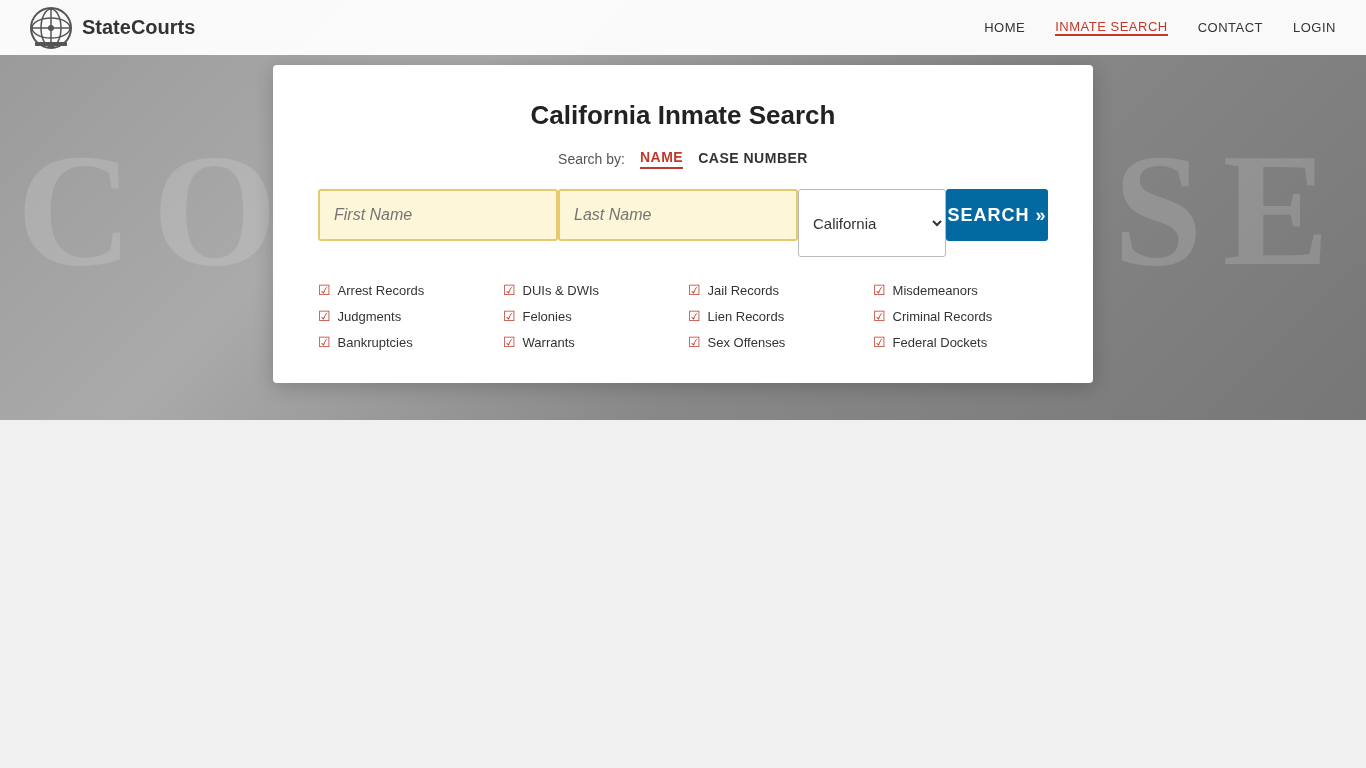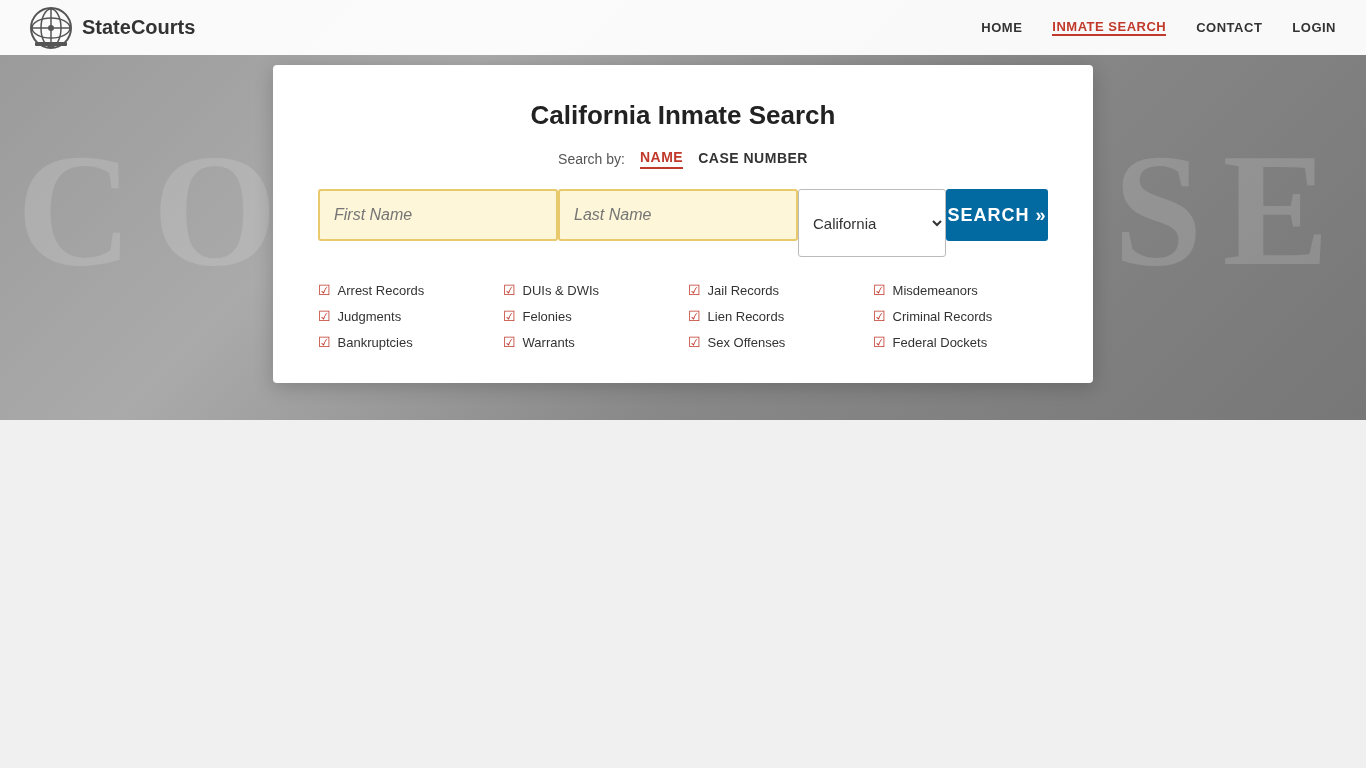--- a/index.html
+++ b/index.html
@@ -54,21 +54,21 @@
       font-weight: 700;
       color: #333;
     }
     .nav-links {
       display: flex;
       gap: 30px;
       align-items: center;
     }
     .nav-link {
       font-size: 13px;
-      font-weight: 700;
+      font-weight: 400;
       color: #333;
       text-decoration: none;
       letter-spacing: 0.5px;
       cursor: pointer;
     }
     .nav-link.active {
       color: #c0392b;
       border-bottom: 2px solid #c0392b;
     }
 

